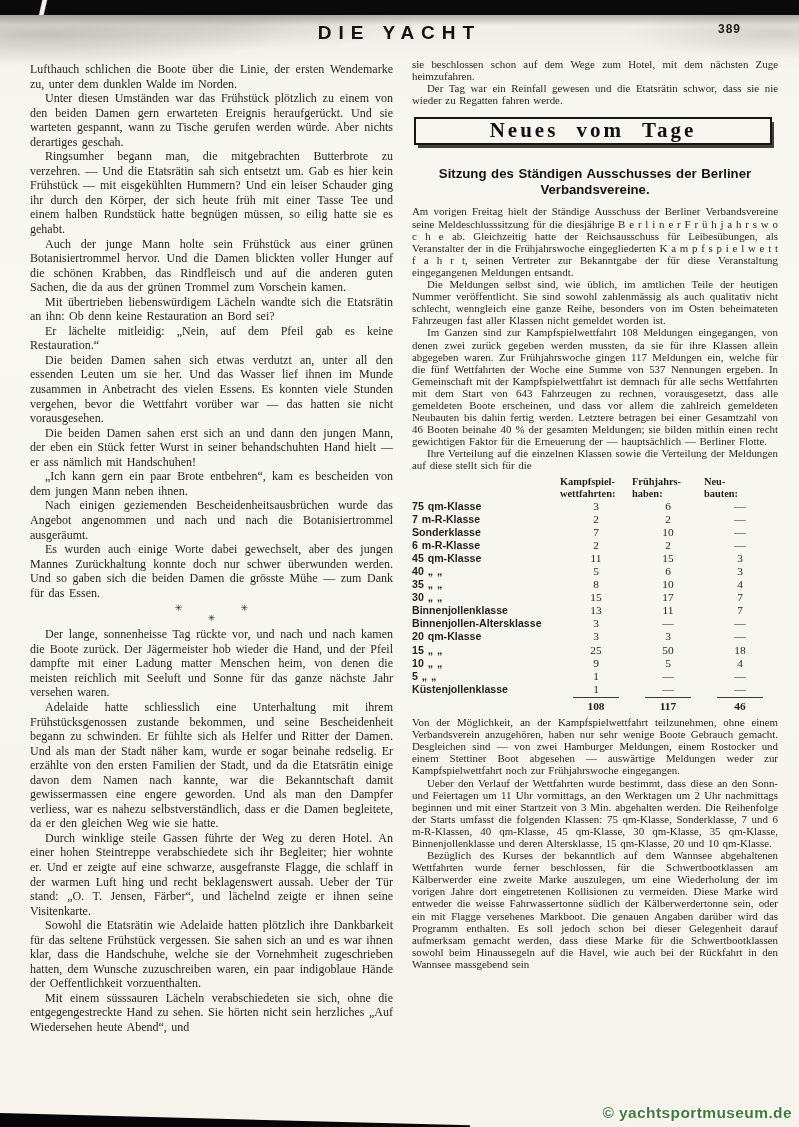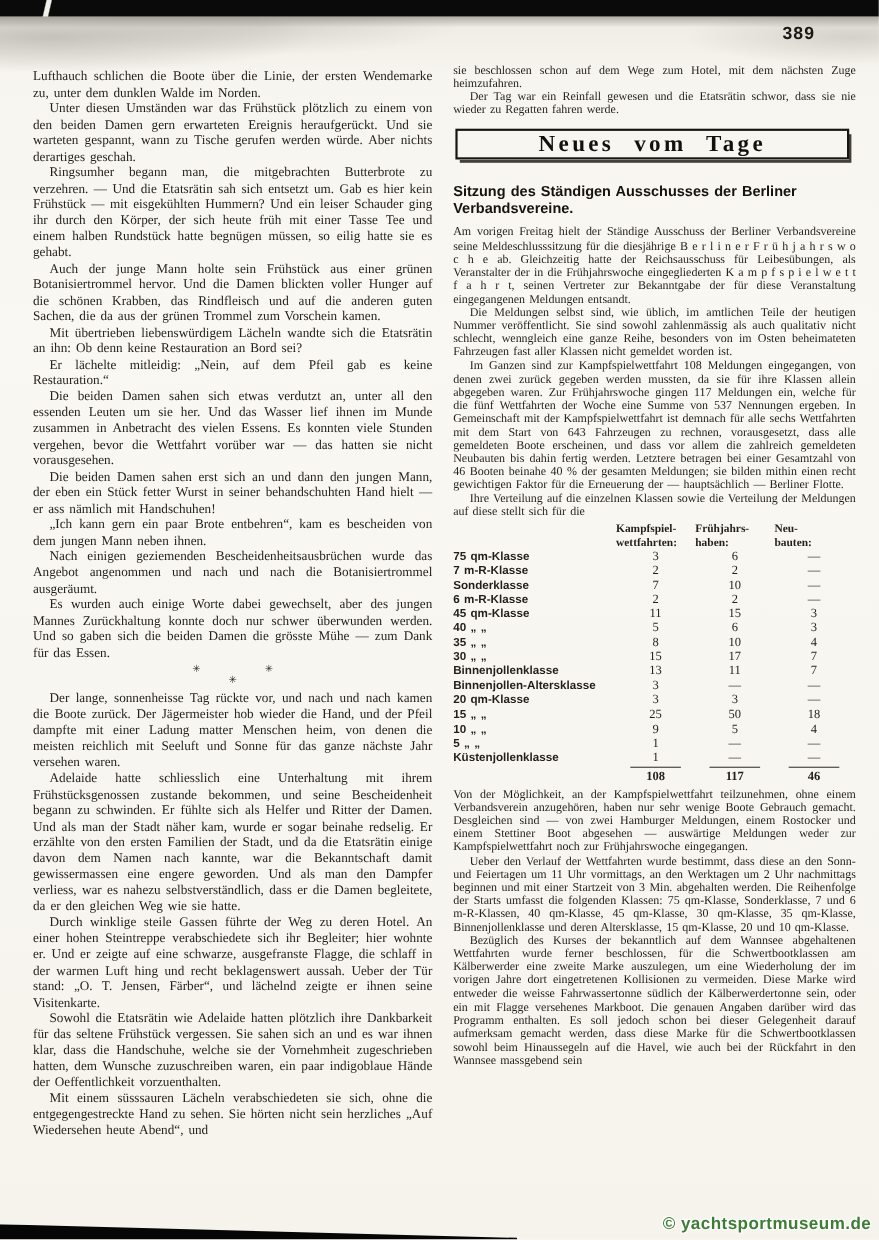--- a/index.html
+++ b/index.html
@@ -30,21 +30,21 @@
     clip-path:polygon(0 18%, 100% 90%, 100% 100%, 0 100%);
   }
   .masthead{
     position:absolute;top:22px;left:0;width:100%;text-align:center;
     font-family:"Liberation Sans", sans-serif;
     font-weight:bold;font-size:19px;letter-spacing:7px;color:#141210;
   }
   .page-number{
     position:absolute;top:22px;right:58px;
     font-family:"Liberation Sans", sans-serif;
-    font-weight:bold;font-size:16px;color:#1a1815;letter-spacing:1px;
+    font-weight:bold;font-size:12px;color:#1a1815;letter-spacing:1px;
   }
   .col{position:absolute;top:62px;text-align:justify;}
   .col-left{left:30px;width:363px;font-size:12px;line-height:14.55px;word-spacing:1.5px;}
   .col-right{left:412px;top:58px;width:366px;font-size:10.9px;line-height:12.1px;word-spacing:1px;}
   .col p{margin:0;text-indent:15px;}
   .col p.no-indent{text-indent:0;}
   .separator{
     text-align:center;line-height:10px;margin:3px 0 4px;font-size:9px;color:#2a2723;
   }
   .separator .sep1{display:block;word-spacing:56px;}
@@ -52,21 +52,21 @@
   .news-box{
     margin:11px 6px 21px 2px;
     border:2.5px solid #181613;
     box-shadow:3px 4px 0 -1px #44403a;
     padding:5px 0 7px;
     text-align:center;
     font-weight:bold;font-size:21px;letter-spacing:3px;word-spacing:10px;
     color:#131110;text-indent:0;
   }
   .article-title{
-    text-align:left;text-indent:0;
+    text-align:center;text-indent:0;
     font-family:"Liberation Sans", sans-serif;
     font-weight:bold;font-size:13.2px;line-height:16px;
     margin:8px 0 7px;color:#16130f;
   }
   .meldung-table{margin:4px 0 3px;line-height:13.1px;}
   .thead-row,.trow,.totals-row,.totals-rule-row{display:flex;text-indent:0;}
   .tlabel{width:148px;flex:none;font-family:"Liberation Sans", sans-serif;font-weight:bold;font-size:10.6px;}
   .tnum{width:72px;flex:none;text-align:center;font-size:11.4px;}
   .thead{width:72px;flex:none;text-align:left;font-family:Liberation Serif, serif;font-weight:bold;font-size:10.4px;line-height:12px;}
   .thead-spacer{width:148px;flex:none;}
@@ -82,20 +82,21 @@
     text-shadow:-1px -1px 0 #fff,1px -1px 0 #fff,-1px 1px 0 #fff,1px 1px 0 #fff,0 0 3px #fff;
   }
 </style>
 </head>
 <body>
 
 <div class="page">
   <div class="top-bar"></div>
   <div class="top-bar-shadow"></div>
 
+  <div class="masthead">DIE YACHT</div>
   <div class="page-number">389</div>
 
   <div class="col col-left">
     <p class="no-indent">Lufthauch schlichen die Boote über die Linie, der ersten Wendemarke zu, unter dem dunklen Walde im Norden.</p>
     <p>Unter diesen Umständen war das Frühstück plötzlich zu einem von den beiden Damen gern erwarteten Ereignis heraufgerückt. Und sie warteten gespannt, wann zu Tische gerufen werden würde. Aber nichts derartiges geschah.</p>
     <p>Ringsumher begann man, die mitgebrachten Butterbrote zu verzehren. — Und die Etatsrätin sah sich entsetzt um. Gab es hier kein Frühstück — mit eisgekühlten Hummern? Und ein leiser Schauder ging ihr durch den Körper, der sich heute früh mit einer Tasse Tee und einem halben Rundstück hatte begnügen müssen, so eilig hatte sie es gehabt.</p>
     <p>Auch der junge Mann holte sein Frühstück aus einer grünen Botanisiertrommel hervor. Und die Damen blickten voller Hunger auf die schönen Krabben, das Rindfleisch und auf die anderen guten Sachen, die da aus der grünen Trommel zum Vorschein kamen.</p>
     <p>Mit übertrieben liebenswürdigem Lächeln wandte sich die Etatsrätin an ihn: Ob denn keine Restauration an Bord sei?</p>
     <p>Er lächelte mitleidig: „Nein, auf dem Pfeil gab es keine Restauration.“</p>
     <p>Die beiden Damen sahen sich etwas verdutzt an, unter all den essenden Leuten um sie her. Und das Wasser lief ihnen im Munde zusammen in Anbetracht des vielen Essens. Es konnten viele Stunden vergehen, bevor die Wettfahrt vorüber war — das hatten sie nicht vorausgesehen.</p>

